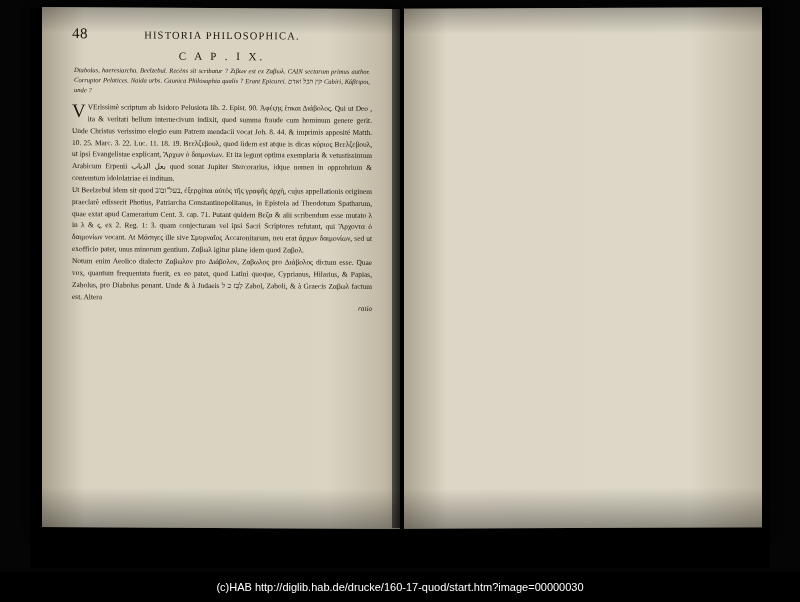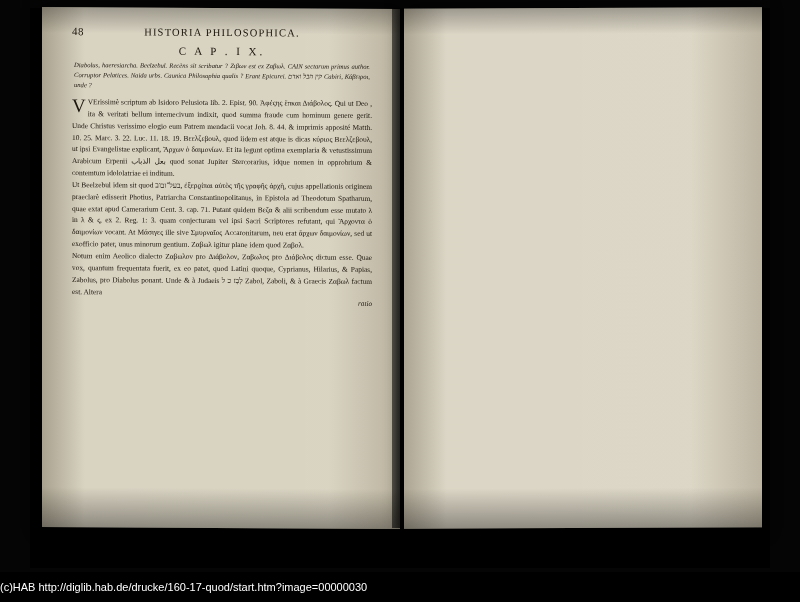--- a/index.html
+++ b/index.html
@@ -65,21 +65,21 @@
   #text-left { left: 30px; width: 300px; }
 
   .runhead {
     display: flex;
     align-items: baseline;
     font-size: 10.5px;
     letter-spacing: 0.6px;
     margin-bottom: 7px;
   }
   .runhead .folio {
-    font-size: 11px;
+    font-size: 15px;
     font-family: "Liberation Serif", serif;
   }
   .runhead .title {
     flex: 1;
     text-align: center;
     font-variant: small-caps;
     letter-spacing: 1.2px;
     font-size: 10.5px;
   }
   #head-left .folio { margin-right: 14px; }
@@ -138,20 +138,21 @@
     left: 0;
     bottom: 0;
     width: 800px;
     height: 30px;
     background: #000;
     color: #ffffff;
     font-family: "Liberation Sans", sans-serif;
     font-size: 11px;
     display: flex;
     align-items: center;
+    justify-content: center;
   }
 </style>
 </head>
 <body>
 
 <div id="page">
 
   <div id="book">
 
     <div class="leaf" id="leaf-left">

